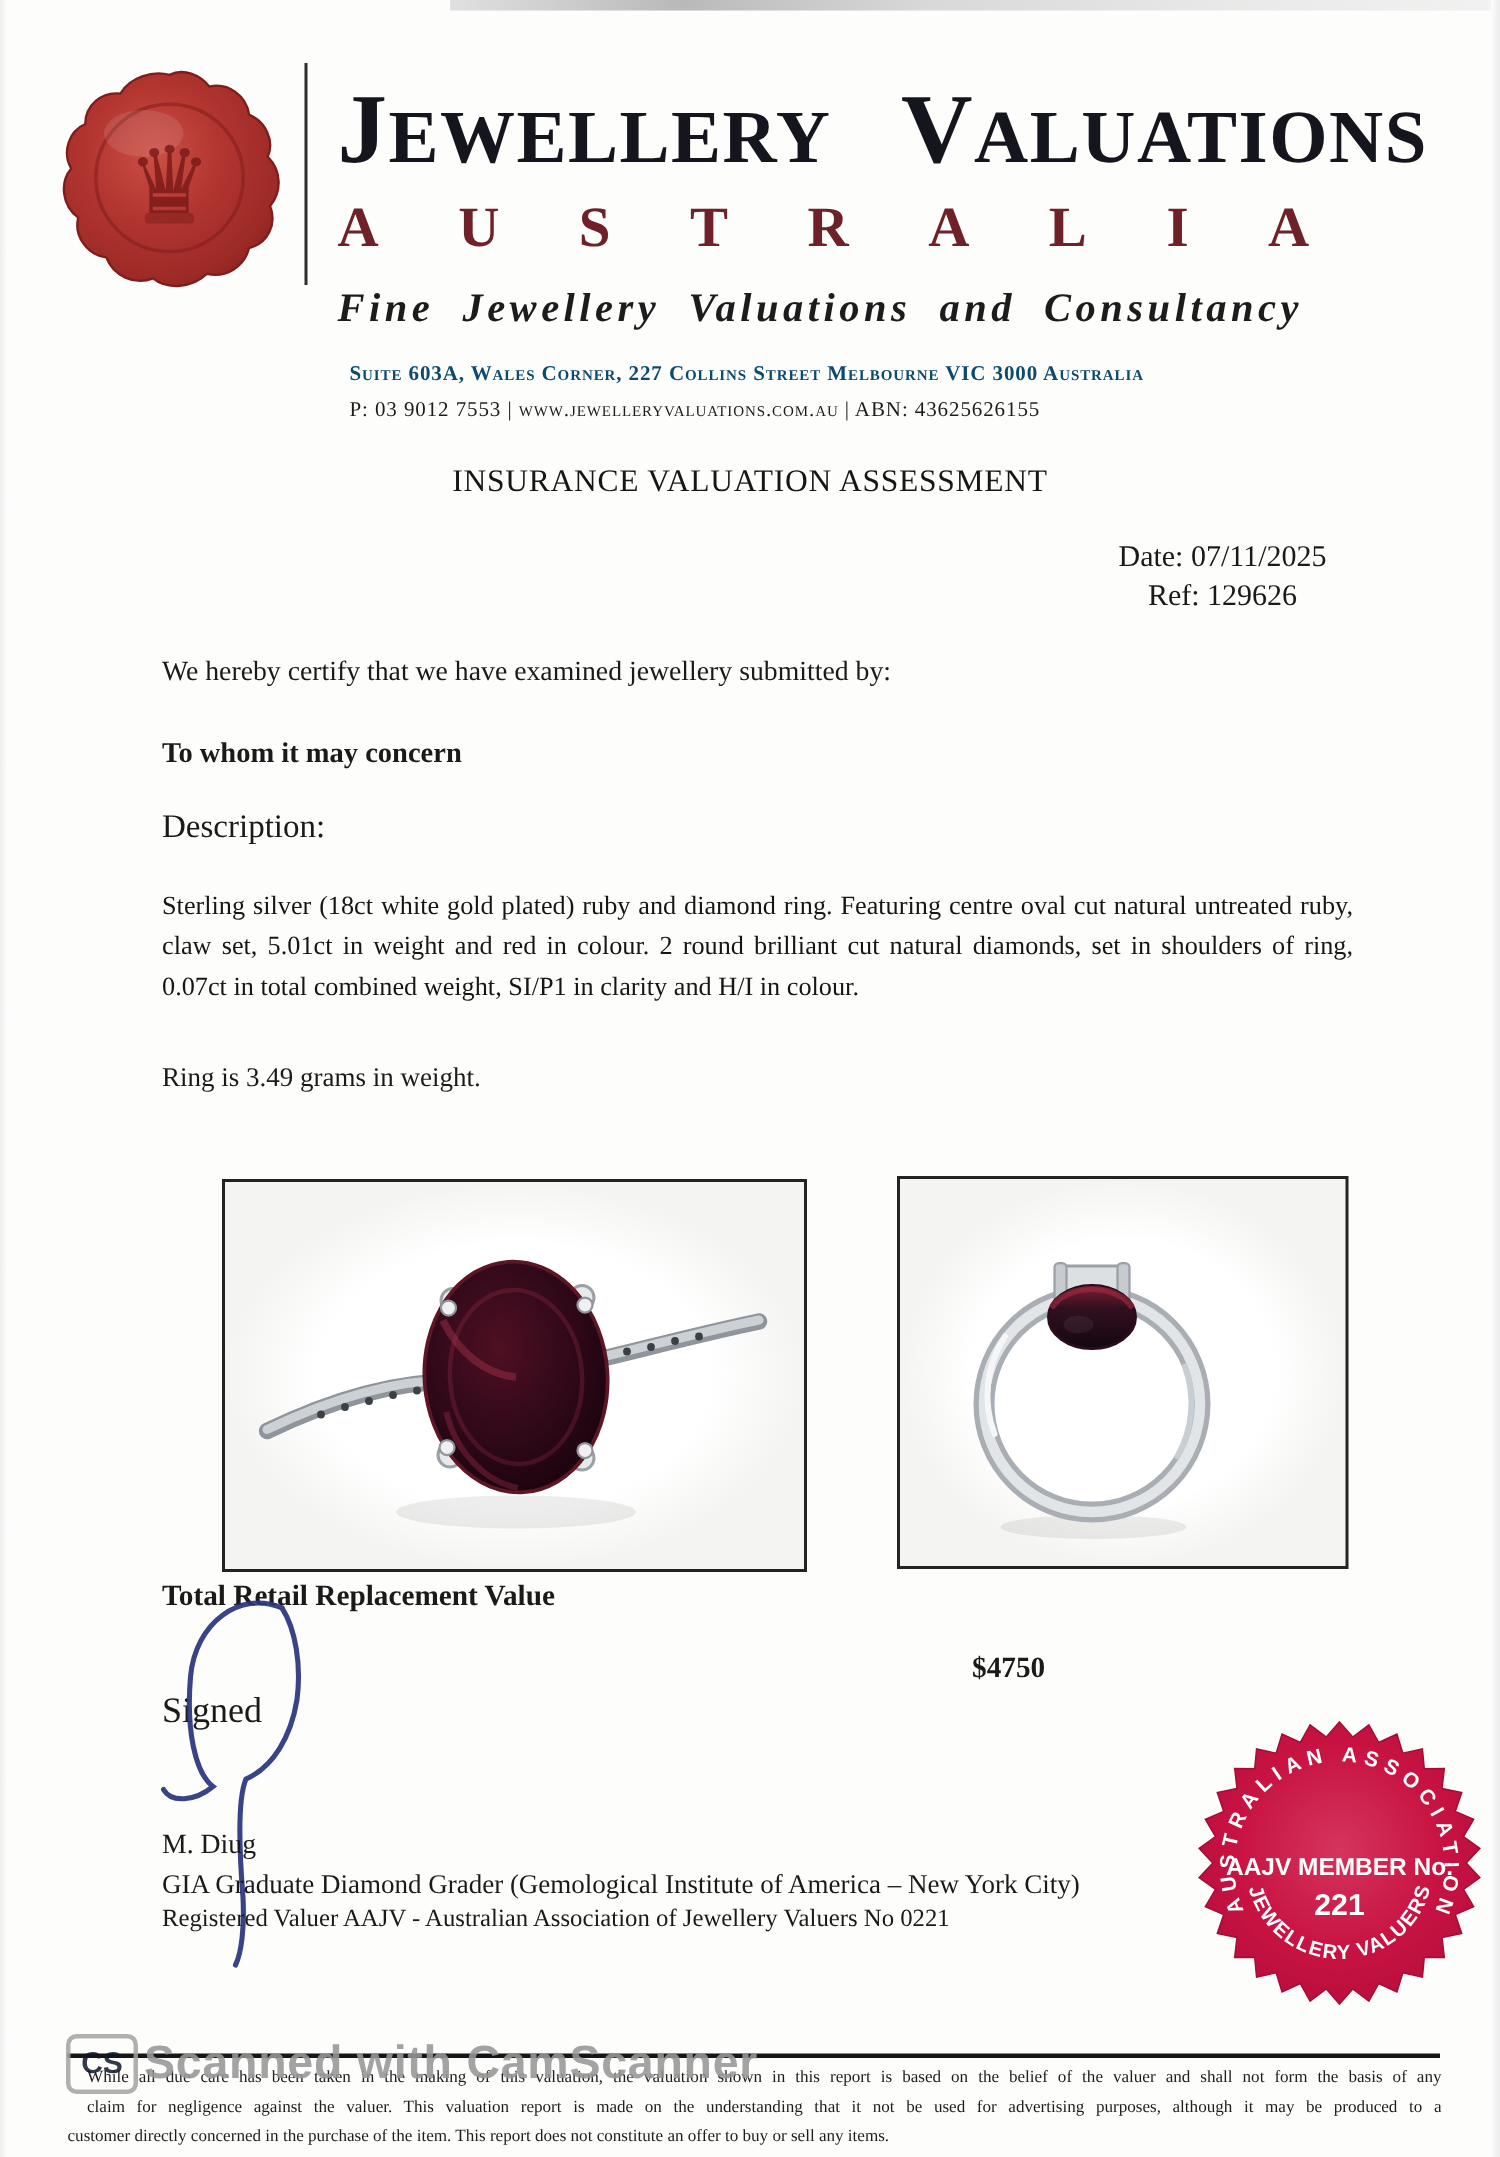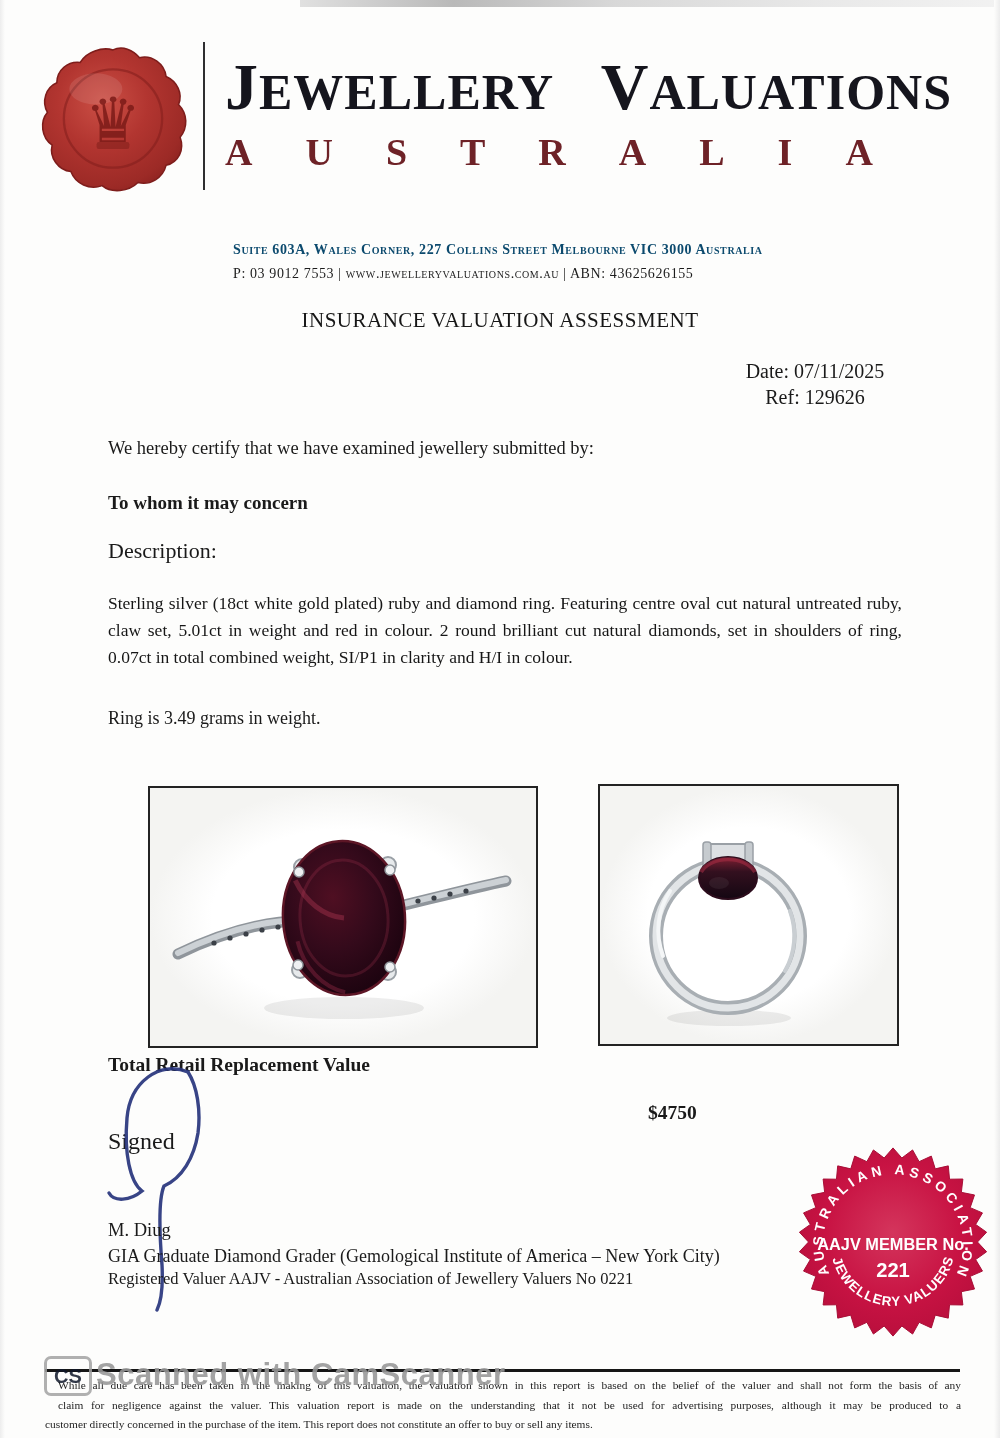--- a/index.html
+++ b/index.html
@@ -94,20 +94,21 @@
     <rect x="79" y="132" width="42" height="9" rx="3" fill="#7c1b18" opacity="0.5"></rect>
   </svg>
 
   <div class="logo-divider"></div>
 
   <div class="brand-row">
     <span class="brand-word">Jewellery</span>
     <span class="brand-word">Valuations</span>
   </div>
   <div class="brand-austr">AUSTRALIA</div>
+  <div class="tagline">Fine Jewellery Valuations and Consultancy</div>
   <div class="addr1">Suite 603A, Wales Corner, 227 Collins Street Melbourne VIC 3000 Australia</div>
   <div class="addr2">P: 03 9012 7553  |  www.jewelleryvaluations.com.au  |  ABN: 43625626155</div>
 
   <div class="doc-title">INSURANCE VALUATION ASSESSMENT</div>
   <div class="meta">
     <div><span>Date:</span> <span>07/11/2025</span></div>
     <div><span>Ref:</span> <span>129626</span></div>
   </div>
 
   <div class="certify">We hereby certify that we have examined jewellery submitted by:</div>

